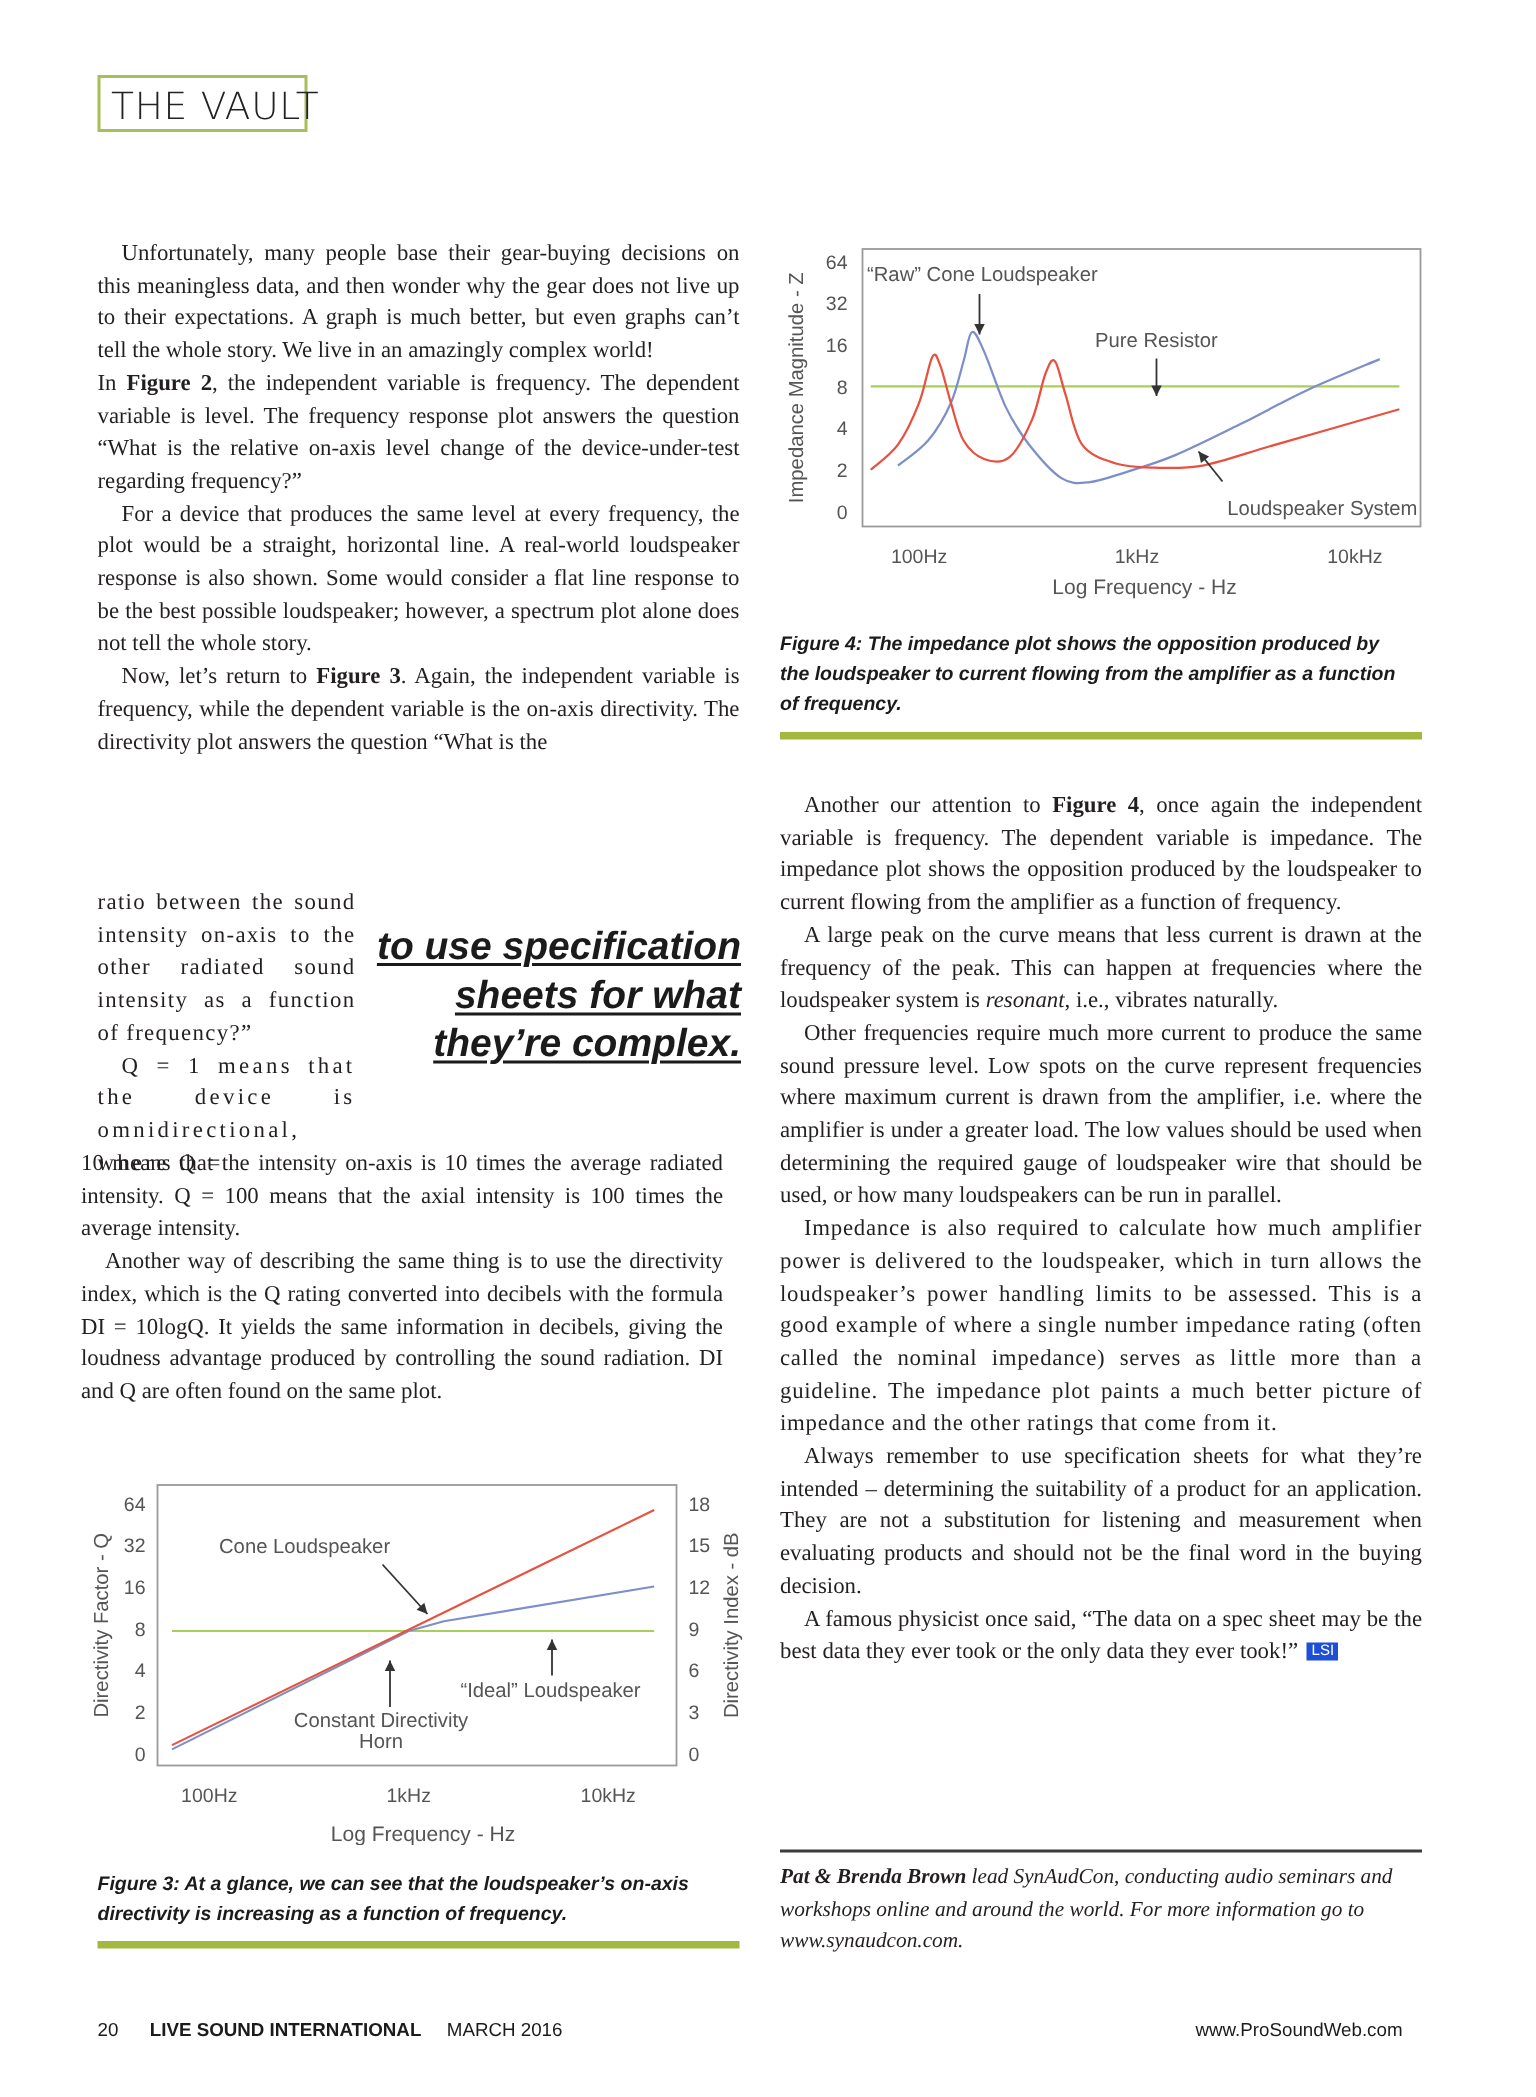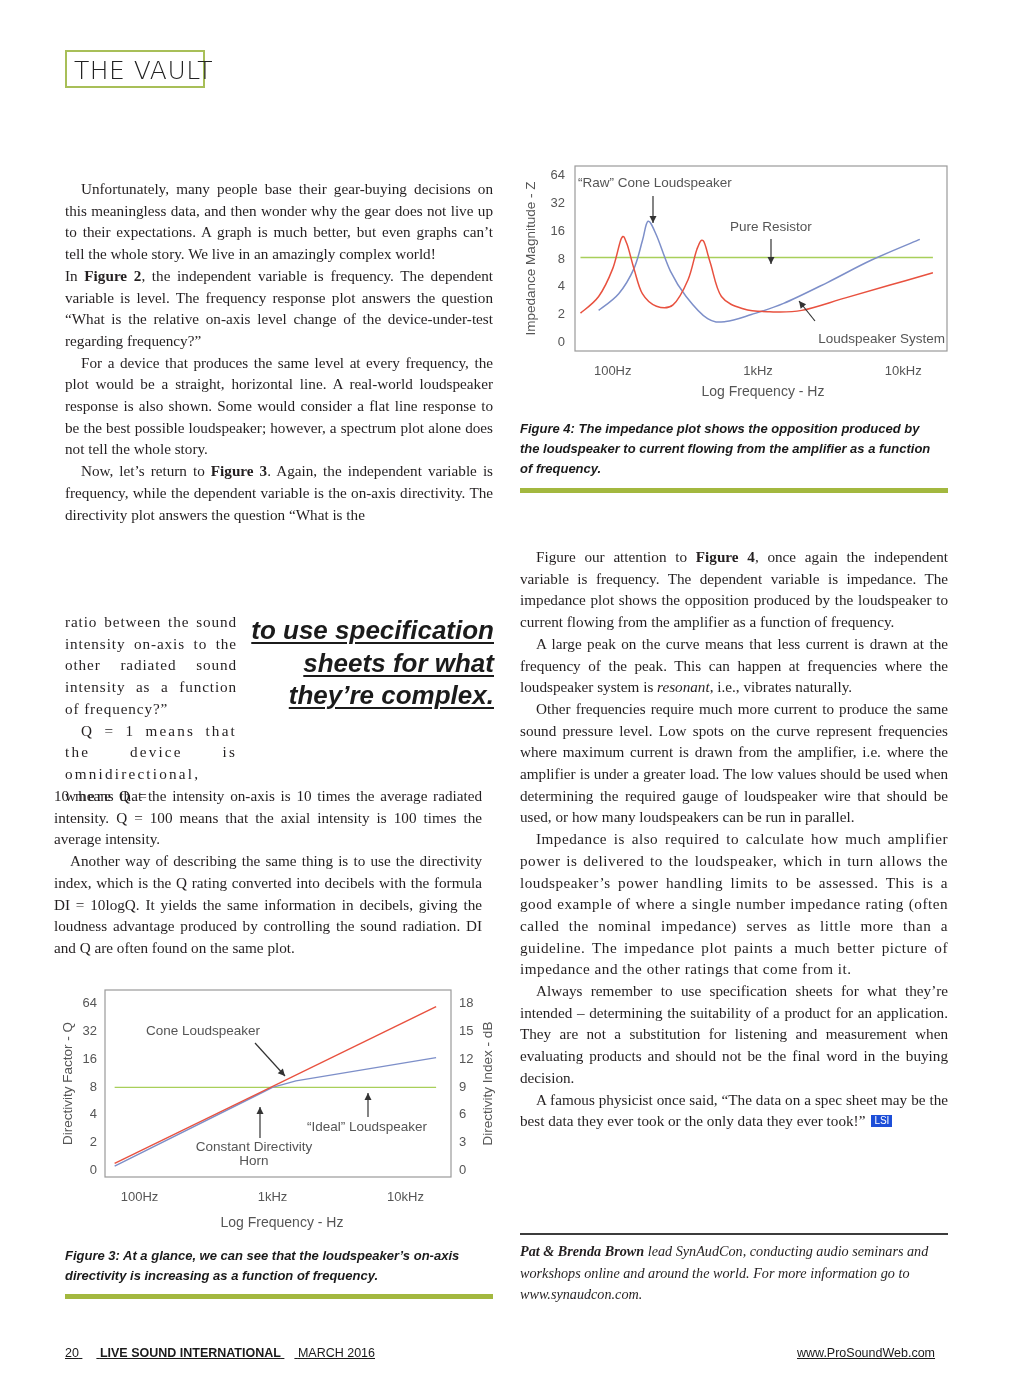--- a/index.html
+++ b/index.html
@@ -2,21 +2,21 @@
 <html><head>
 <meta charset="utf-8">
 <style>
   html, body { margin: 0; padding: 0; background: #ffffff; }
   body { width: 1024px; height: 1398px; position: relative; overflow: hidden; color: #231f20; }
   .abs { position: absolute; }
 
   .vault-box { left: 65px; top: 50px; width: 140px; height: 38px; border: 2px solid #a8bf58; box-sizing: border-box; }
   .vault-text { position: absolute; left: 7px; top: 4px; font-family: "DejaVu Sans", sans-serif; font-weight: 200; font-size: 25px; letter-spacing: 0.5px; color: #222; white-space: nowrap; }
 
-  .col { font-family: "Liberation Serif", serif; font-size: 15.2px; line-height: 21.7px; color: #231f20; text-align: justify; margin-top: 20px; }
+  .col { font-family: "Liberation Serif", serif; font-size: 15.2px; line-height: 21.7px; color: #231f20; text-align: justify; }
   .col p { margin: 0; text-indent: 16px; }
   .col p.noindent { text-indent: 0; }
   .col b { font-weight: bold; }
   .col h3 { margin: 24px 0 0 0; font-family: "Liberation Sans", sans-serif; font-size: 14.5px; font-weight: bold; letter-spacing: 0.2px; color: #1b1b1b; line-height: 20px; }
 
   .left-col { left: 65px; top: 158px; width: 428px; }
   .left-col-2 { left: 65px; top: 591px; width: 172px; }
   .left-col-3 { left: 54px; top: 765px; width: 428px; }
   .right-col { left: 520px; top: 526px; width: 428px; }
 
@@ -25,21 +25,21 @@
 
   .caption { font-family: "Liberation Sans", sans-serif; font-style: italic; font-weight: bold; font-size: 13px; line-height: 20px; color: #1b1b1b; }
   .green-rule { height: 5px; background: #a3b83f; }
 
   .byline-rule { left: 520px; top: 1233px; width: 428px; height: 2px; background: #3c3c3c; }
   .byline { left: 520px; top: 1241px; width: 428px; font-family: "Liberation Serif", serif; font-style: italic; font-size: 14.2px; line-height: 21.5px; color: #231f20; }
   .byline b { font-weight: bold; }
 
   .lsi-badge { display: inline-block; background: #1d4ed8; color: #fff; font-family: "Liberation Sans", sans-serif; font-size: 10px; line-height: 12px; padding: 0 3px; margin-left: 6px; vertical-align: 2px; font-style: normal; text-indent: 0; }
 
-  .footer { font-family: "Liberation Sans", sans-serif; font-size: 12.5px; color: #1b1b1b; white-space: nowrap; text-decoration: underline; }
+  .footer { font-family: "Liberation Sans", sans-serif; font-size: 12.5px; color: #1b1b1b; white-space: nowrap; }
   .footer b { font-weight: bold; }
 
   svg text { font-family: "Liberation Sans", "DejaVu Sans", sans-serif; }
 </style>
 </head>
 <body>
 
 <div class="abs vault-box">
   <span class="vault-text">THE VAULT</span>
 </div>
@@ -134,21 +134,21 @@
       <polygon points="200,122 203.5,129 196.5,129" fill="#333"></polygon>
       <text x="307" y="146" text-anchor="middle" font-size="13.5" fill="#555">“Ideal” Loudspeaker</text>
       <line x1="308" y1="132" x2="308" y2="108" stroke="#333" stroke-width="1.2"></line>
       <polygon points="308,108 311.5,115 304.5,115" fill="#333"></polygon>
     </g>
 </svg>
 <div class="abs caption" style="left:65px; top:1246px; width:428px;">Figure 3: At a glance, we can see that the loudspeaker’s on-axis directivity is increasing as a function of frequency.</div>
 <div class="abs green-rule" style="left:65px; top:1294px; width:428px;"></div>
 
 <div class="abs col right-col">
-  <p><span>Figure our attention to </span><b>Figure 4</b><span>, once again the independent variable is frequency. The dependent variable is impedance. The impedance plot shows the opposition produced by the loudspeaker to current flowing from the amplifier as a function of frequency.</span></p>
+  <p><span>Another our attention to </span><b>Figure 4</b><span>, once again the independent variable is frequency. The dependent variable is impedance. The impedance plot shows the opposition produced by the loudspeaker to current flowing from the amplifier as a function of frequency.</span></p>
   <p><span>A large peak on the curve means that less current is drawn at the frequency of the peak. This can happen at frequencies where the loudspeaker system is </span><i>resonant</i><span>, i.e., vibrates naturally.</span></p>
   <p>Other frequencies require much more current to produce the same sound pressure level. Low spots on the curve represent frequencies where maximum current is drawn from the amplifier, i.e. where the amplifier is under a greater load. The low values should be used when determining the required gauge of loudspeaker wire that should be used, or how many loudspeakers can be run in parallel.</p>
   <p style="letter-spacing: 0.5px;">Impedance is also required to calculate how much amplifier power is delivered to the loudspeaker, which in turn allows the loudspeaker’s power handling limits to be assessed. This is a good example of where a single number impedance rating (often called the nominal impedance) serves as little more than a guideline. The impedance plot paints a much better picture of impedance and the other ratings that come from it.</p>
   <p>Always remember to use specification sheets for what they’re intended – determining the suitability of a product for an application. They are not a substitution for listening and measurement when evaluating products and should not be the final word in the buying decision.</p>
   <p><span>A famous physicist once said, “The data on a spec sheet may be the best data they ever took or the only data they ever took!”</span><span class="lsi-badge">LSI</span></p>
 </div>
 
 <div class="abs byline-rule"></div>
 <div class="abs byline"><b>Pat &amp; Brenda Brown</b><span> lead SynAudCon, conducting audio seminars and workshops online and around the world. For more information go to www.synaudcon.com.</span></div>
 

